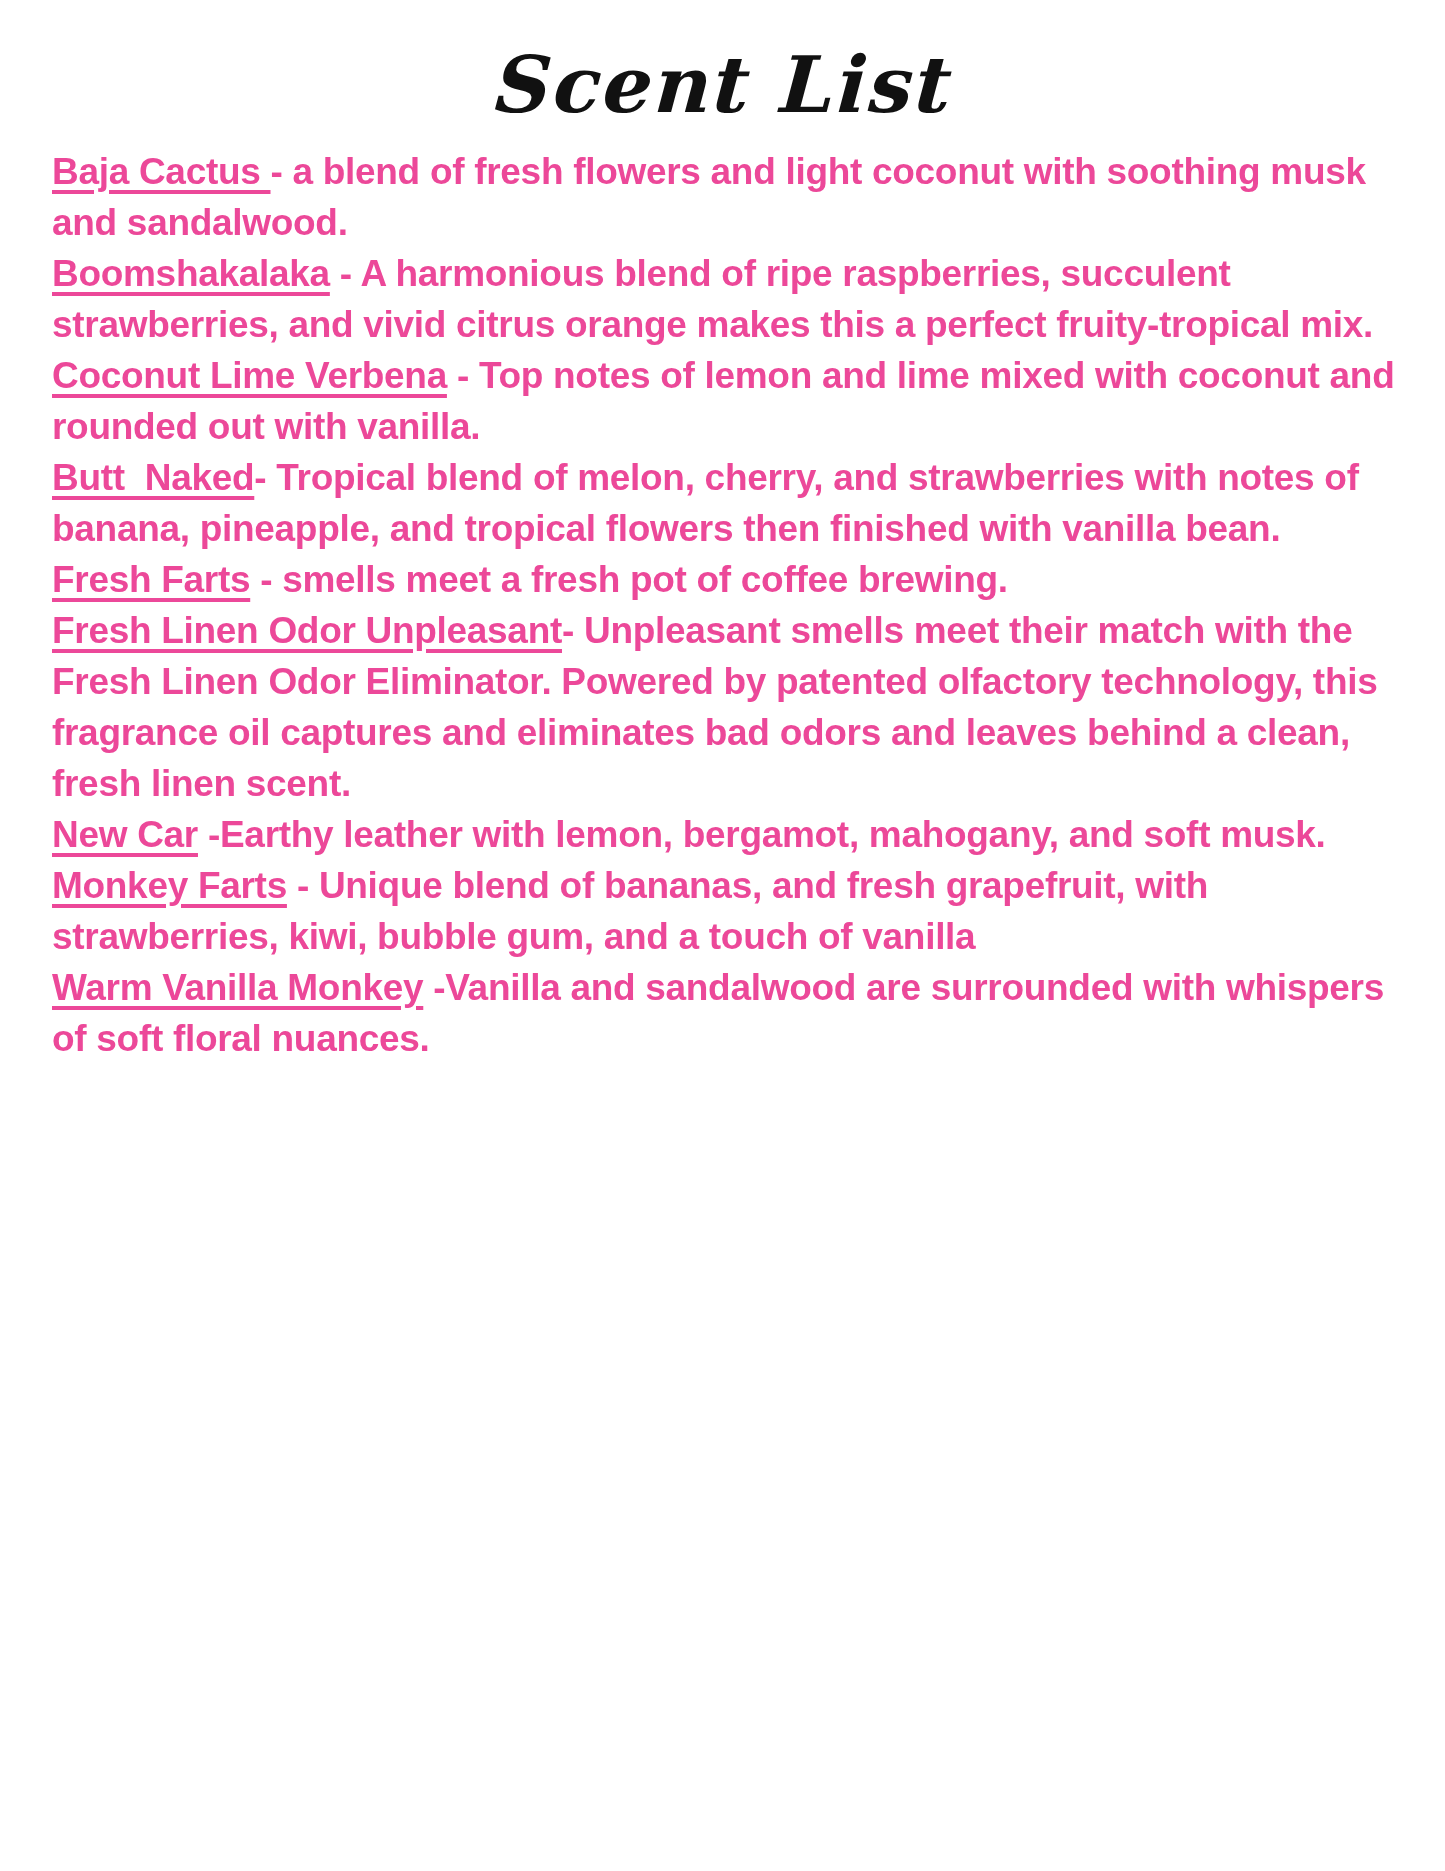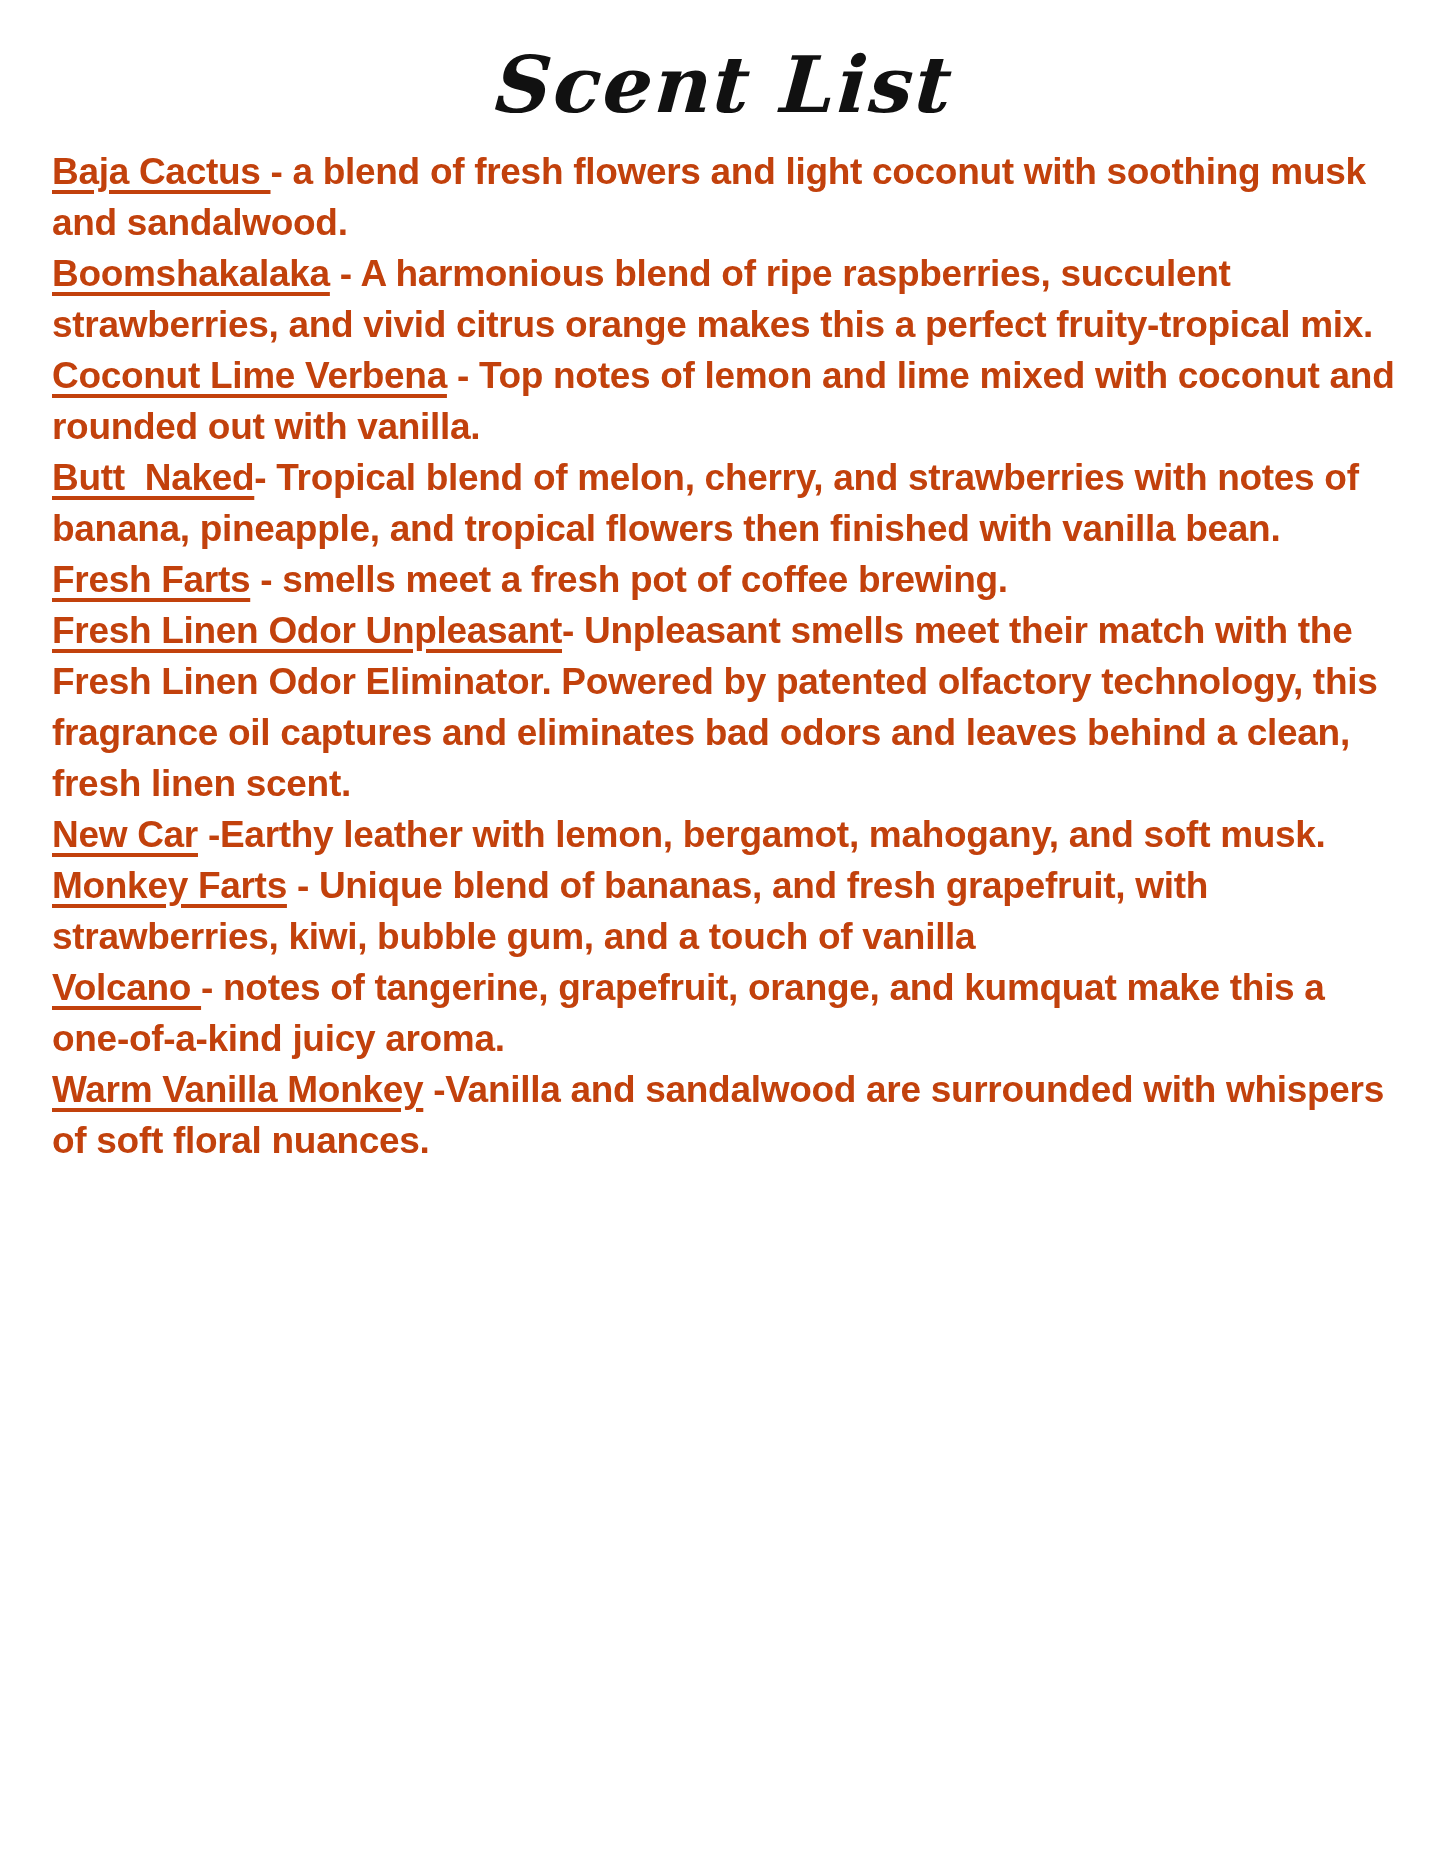--- a/index.html
+++ b/index.html
@@ -26,21 +26,21 @@
     margin-bottom: 18px;
     letter-spacing: 2px;
   }
   .entries {
     max-width: 1348px;
   }
   .entry {
     font-weight: 700;
     font-size: 37px;
     line-height: 51px;
-    color: #c2410c;
+    color: #ec4899;
     letter-spacing: -0.3px;
     white-space: pre-wrap;
   }
   .scent-name {
     text-decoration: underline;
     text-decoration-thickness: 4px;
     text-underline-offset: 6px;
   }
 </style>
 </head>
@@ -51,16 +51,15 @@
 
   <div class="entries">
     <p class="entry"><span class="scent-name">Baja Cactus </span><span>- a blend of fresh flowers and light coconut with soothing musk and sandalwood.</span></p>
     <p class="entry"><span class="scent-name">Boomshakalaka</span><span> - A harmonious blend of ripe raspberries, succulent strawberries, and vivid citrus orange makes this a perfect fruity-tropical mix.</span></p>
     <p class="entry"><span class="scent-name">Coconut Lime Verbena</span><span> - Top notes of lemon and lime mixed with coconut and rounded out with vanilla.</span></p>
     <p class="entry"><span class="scent-name">Butt  Naked</span><span>- Tropical blend of melon, cherry, and strawberries with notes of banana, pineapple, and tropical flowers then finished with vanilla bean.</span></p>
     <p class="entry"><span class="scent-name">Fresh Farts</span><span> - smells meet a fresh pot of coffee brewing.</span></p>
     <p class="entry"><span class="scent-name">Fresh Linen Odor Unpleasant</span><span>- Unpleasant smells meet their match with the Fresh Linen Odor Eliminator. Powered by patented olfactory technology, this fragrance oil captures and eliminates bad odors and leaves behind a clean, fresh linen scent.</span></p>
     <p class="entry"><span class="scent-name">New Car</span><span> -Earthy leather with lemon, bergamot, mahogany, and soft musk.</span></p>
     <p class="entry"><span class="scent-name">Monkey Farts</span><span> - Unique blend of bananas, and fresh grapefruit, with strawberries, kiwi, bubble gum, and a touch of vanilla</span></p>
-    <p class="entry"><span class="scent-name">Volcano </span><span>- notes of tangerine, grapefruit, orange, and kumquat make this a one-of-a-kind juicy aroma.</span></p>
     <p class="entry"><span class="scent-name">Warm Vanilla Monkey</span><span> -Vanilla and sandalwood are surrounded with whispers of soft floral nuances.</span></p>
   </div>
 </div>
 
 </body></html>

